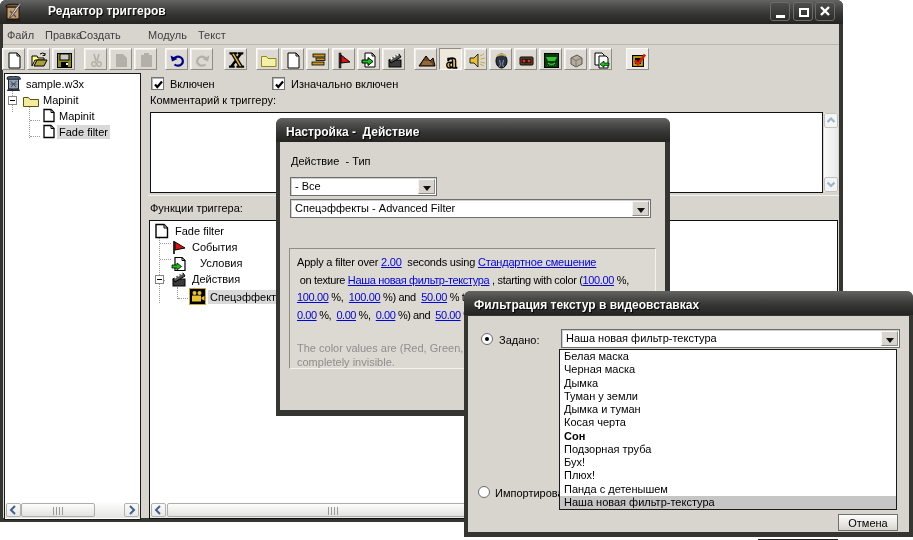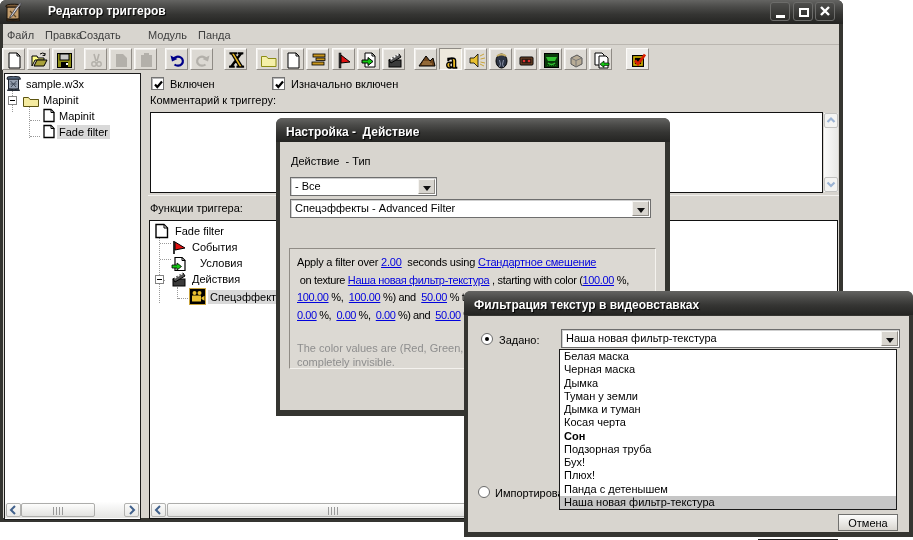--- a/index.html
+++ b/index.html
@@ -67,21 +67,21 @@
         </svg>
     </div>
   </div>
   <div class="body" style="left:3px; top:24px; width:836px; height:494px;padding-left:32px;">
 
     <div class="abs" style="left:0;top:0;width:836px;height:21px;border-bottom:1px solid #bab6b0;">
       <span class="menuitem" style="left:4px;">Файл</span>
       <span class="menuitem" style="left:42px;">Правка</span>
       <span class="menuitem" style="left:76px;">Создать</span>
       <span class="menuitem" style="left:145px;">Модуль</span>
-      <span class="menuitem" style="left:195px;">Панда</span>
+      <span class="menuitem" style="left:195px;">Текст</span>
     </div>
 
     <div class="abs" id="toolbar" style="left:0;top:22px;width:836px;height:26px;">
 
       <div class="raisedbtn" style="left:-1px;top:2px;">
         <svg width="19" height="19" viewBox="0 0 19 19">
             <path d="M4 2 h8 l3 3 v12 h-11 z" fill="#fff" stroke="#000"></path>
             <path d="M12 2 l3 3 h-3 z" fill="#fff" stroke="#000"></path>
           </svg>
       </div>

